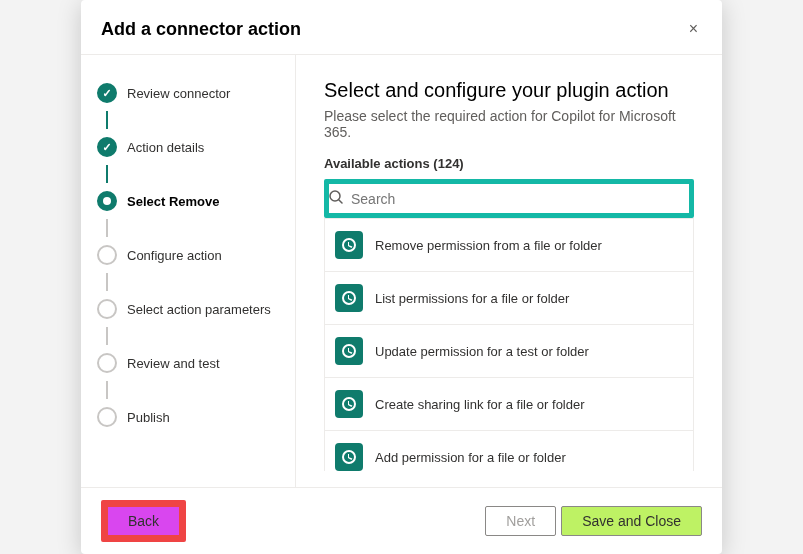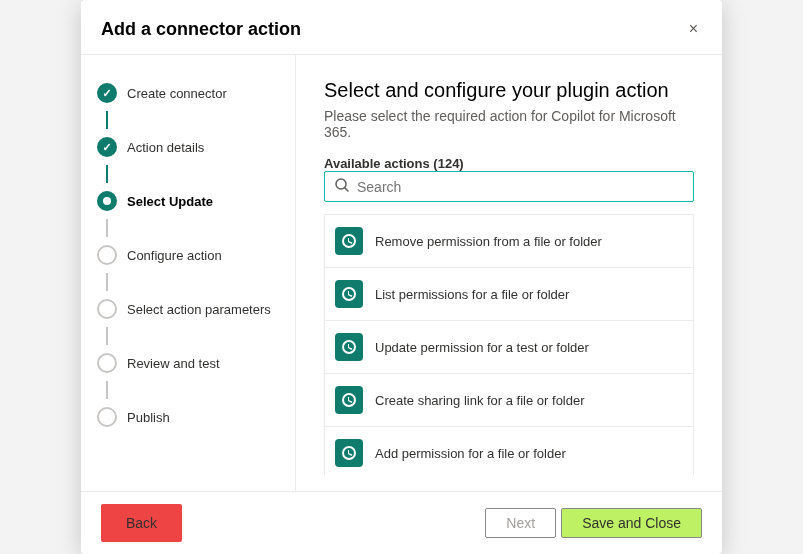--- a/index.html
+++ b/index.html
@@ -136,30 +136,29 @@
     }
     .main-subtitle {
       font-size: 14px;
       color: #605e5c;
       margin-bottom: 16px;
     }
     .section-header {
       font-size: 13px;
       font-weight: 600;
       color: #323130;
-      margin-bottom: 0;
+      margin-bottom: 8px;
     }
     .search-box {
       display: flex;
       align-items: center;
-      border: 1px solid #14b8a6;
+      border: 5px solid #14b8a6;
       border-radius: 2px;
-      padding: 6px 10px;
+      padding: 6px 0;
       gap: 8px;
-      margin-bottom: 12px;
     }
     .search-icon {
       color: #605e5c;
       font-size: 14px;
     }
     .search-input {
       border: none;
       outline: none;
       flex: 1;
       font-size: 14px;
@@ -223,22 +222,22 @@
     }
     .btn {
       padding: 6px 20px;
       font-size: 14px;
       border-radius: 2px;
       cursor: pointer;
       font-family: inherit;
       font-weight: 400;
     }
     .btn-default {
-      background: #ef4444;
-      border: 5px solid #ef4444;
+      background: #d946ef;
+      border: 7px solid #ef4444;
       color: #323130;
     }
     .btn-primary {
       background: #fff;
       border: 1px solid #8a8886;
       color: #a19f9d;
       cursor: not-allowed;
     }
     .btn-accent {
       background: #bef264;
@@ -265,33 +264,33 @@
     <span class="dialog-title">Add a connector action</span>
     <button class="close-btn">×</button>
   </div>
 
   <div class="dialog-body">
 
     <div class="sidebar">
 
       <div class="step-item">
         <div class="step-circle completed"></div>
-        <span class="step-label">Create connector</span>
+        <span class="step-label">Review connector</span>
       </div>
       <div class="step-connector completed"></div>
 
       <div class="step-item">
         <div class="step-circle completed"></div>
         <span class="step-label">Action details</span>
       </div>
       <div class="step-connector completed"></div>
 
       <div class="step-item active">
         <div class="step-circle active"></div>
-        <span class="step-label">Select Update</span>
+        <span class="step-label">Select Remove</span>
       </div>
       <div class="step-connector"></div>
 
       <div class="step-item">
         <div class="step-circle"></div>
         <span class="step-label">Configure action</span>
       </div>
       <div class="step-connector"></div>
 
       <div class="step-item">

